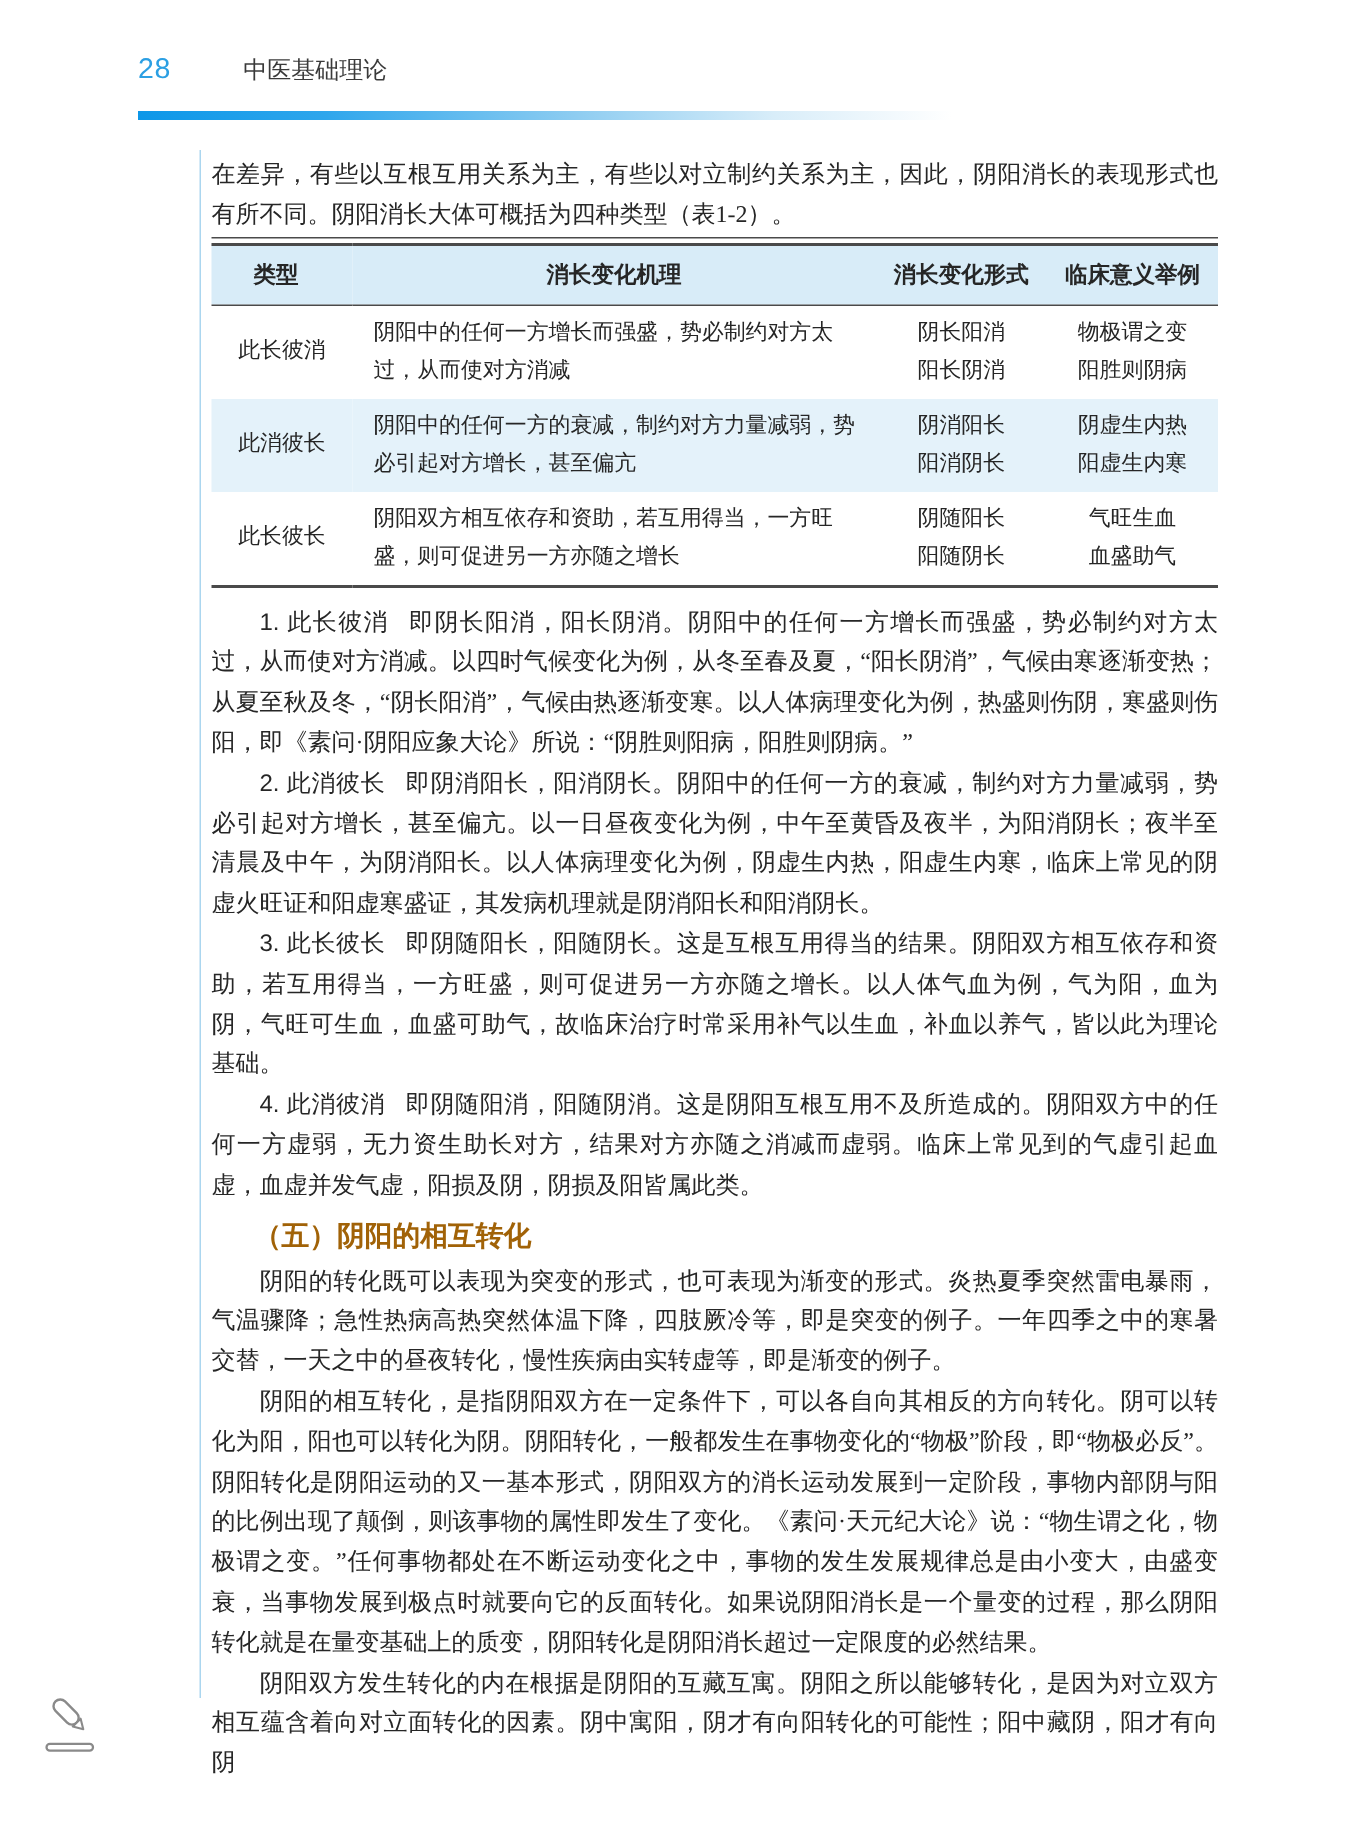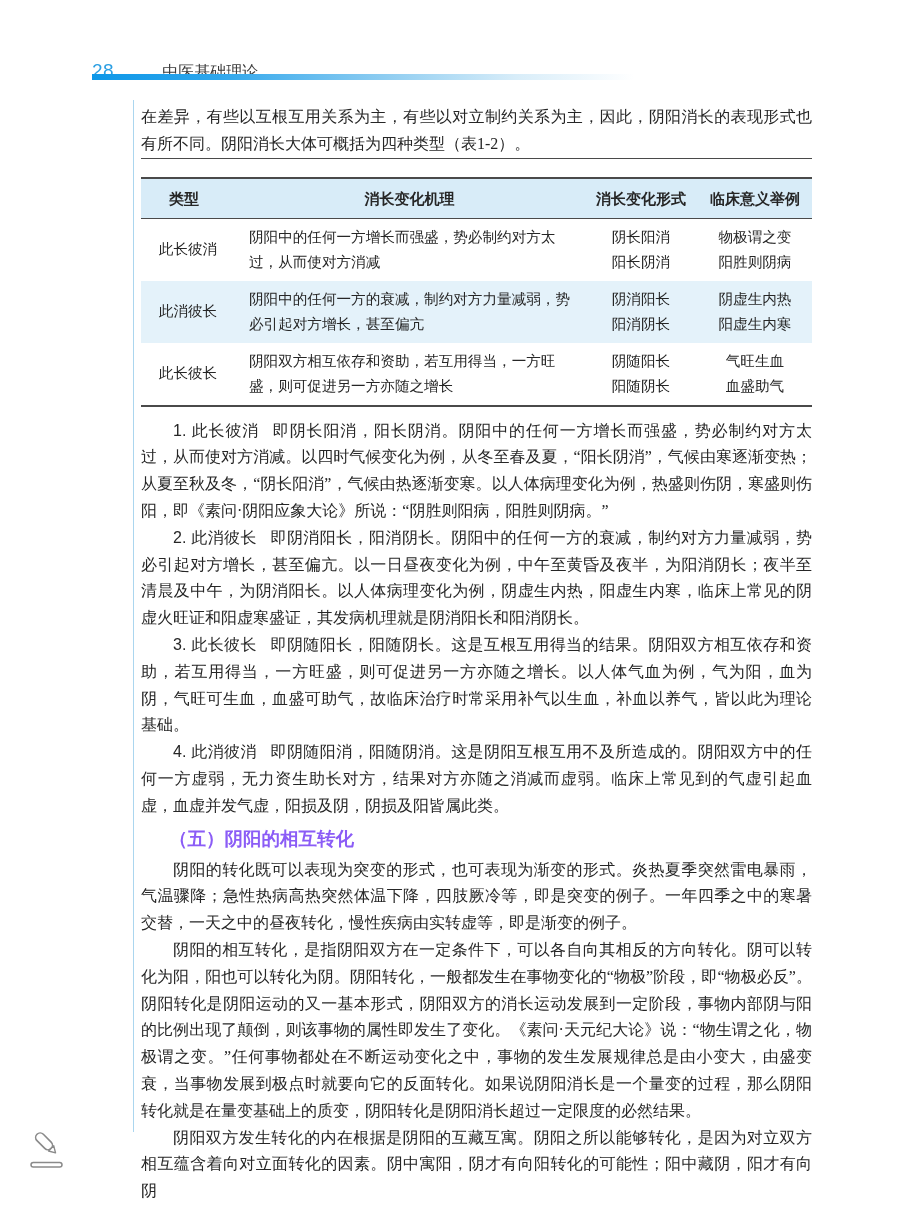--- a/index.html
+++ b/index.html
@@ -5,21 +5,21 @@
   * { margin:0; padding:0; box-sizing:border-box; }
   body {
     font-family: "Liberation Serif", "DejaVu Serif", serif;
     background:#ffffff;
   }
   .page {
     position:relative; width:900px; height:1231px;
     background:#ffffff; overflow:hidden;
   }
   
-  .pagehead { position:absolute; top:60px; left:92px; display:flex; align-items:baseline; }
+  .pagehead { position:absolute; top:36px; left:92px; display:flex; align-items:baseline; }
   .page-num {
     color:#2b9fe3; font-size:19px; letter-spacing:.5px;
     font-family:"Liberation Sans", sans-serif;
   }
   .book-title {
     margin-left:48px; color:#3a3a3a; font-size:16px;
     font-family:"Liberation Sans", sans-serif;
   }
   .bar {
     position:absolute; top:74px; left:92px; width:565px; height:6px;
@@ -37,21 +37,21 @@
   p.body { text-indent:2em; }
   p.noindent { text-indent:0; }
   .lead { font-family:"Liberation Sans", sans-serif; font-weight:normal; margin-right:.85em; }
   
   .tcaption {
     text-align:center; margin-top:13px; margin-bottom:7px;
     font-family:"Liberation Sans", sans-serif; font-weight:bold;
     font-size:15px; color:#1a9ee2; line-height:20px;
   }
   .tcaption .cap-label { margin-right:1em; }
-  .table-wrap { border-top:1.3px solid #4a4a4a; padding-top:18px; }
+  .table-wrap { border-top:1.3px solid #4a4a4a; padding-top:3px; }
   table {
     width:100%; border-collapse:collapse; table-layout:fixed;
     border-top:2.3px solid #4a4a4a; border-bottom:2.6px solid #4a4a4a;
     font-size:14.6px; line-height:25px; color:#262626;
   }
   col.w-type { width:14%; } col.w-mech { width:52%; }
   col.w-form { width:17%; } col.w-clin { width:17%; }
   thead th {
     background:#d8ecf8; border-bottom:1.4px solid #4a4a4a;
     font-family:"Liberation Sans", sans-serif; font-weight:bold;
@@ -60,21 +60,21 @@
   thead th.h-type { text-align:left; padding-left:28px; }
   tbody td { padding:6px 4px; vertical-align:middle; }
   tbody tr:nth-child(even) td { background:#e4f2fa; }
   td.c-type { text-align:center; }
   td.c-mech { text-align:left; padding-left:14px; padding-right:10px; }
   td.c-form, td.c-clin { text-align:center; }
   .cl { display:block; }
   
   h3.sec {
     font-family:"Liberation Sans", sans-serif; font-weight:bold;
-    font-size:18.5px; color:#8b5cf6; line-height:30px;
+    font-size:18.5px; color:#a16207; line-height:30px;
     padding-left:1.52em; margin:4px 0 3px;
   }
   .after-table { margin-top:11px; }
   
   .pen { position:absolute; left:27px; top:1131px; }
 </style>
 </head>
 <body>
 
 <div class="page">

